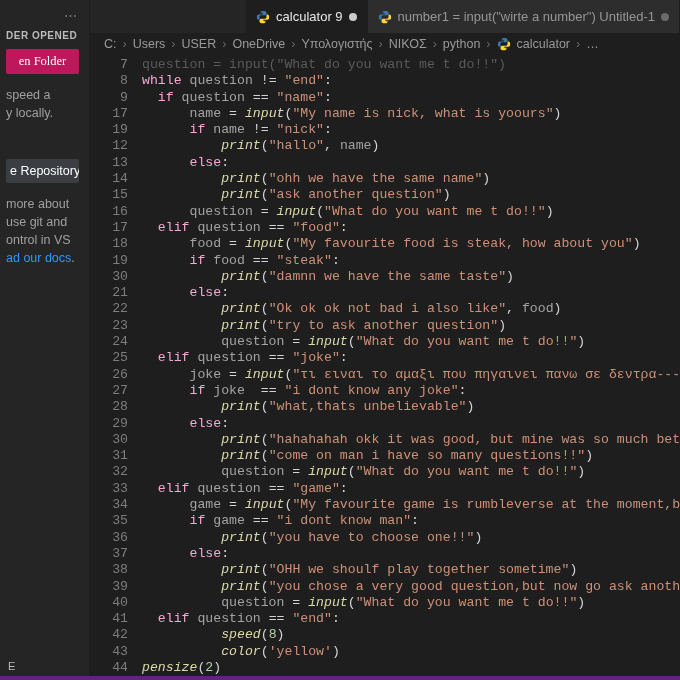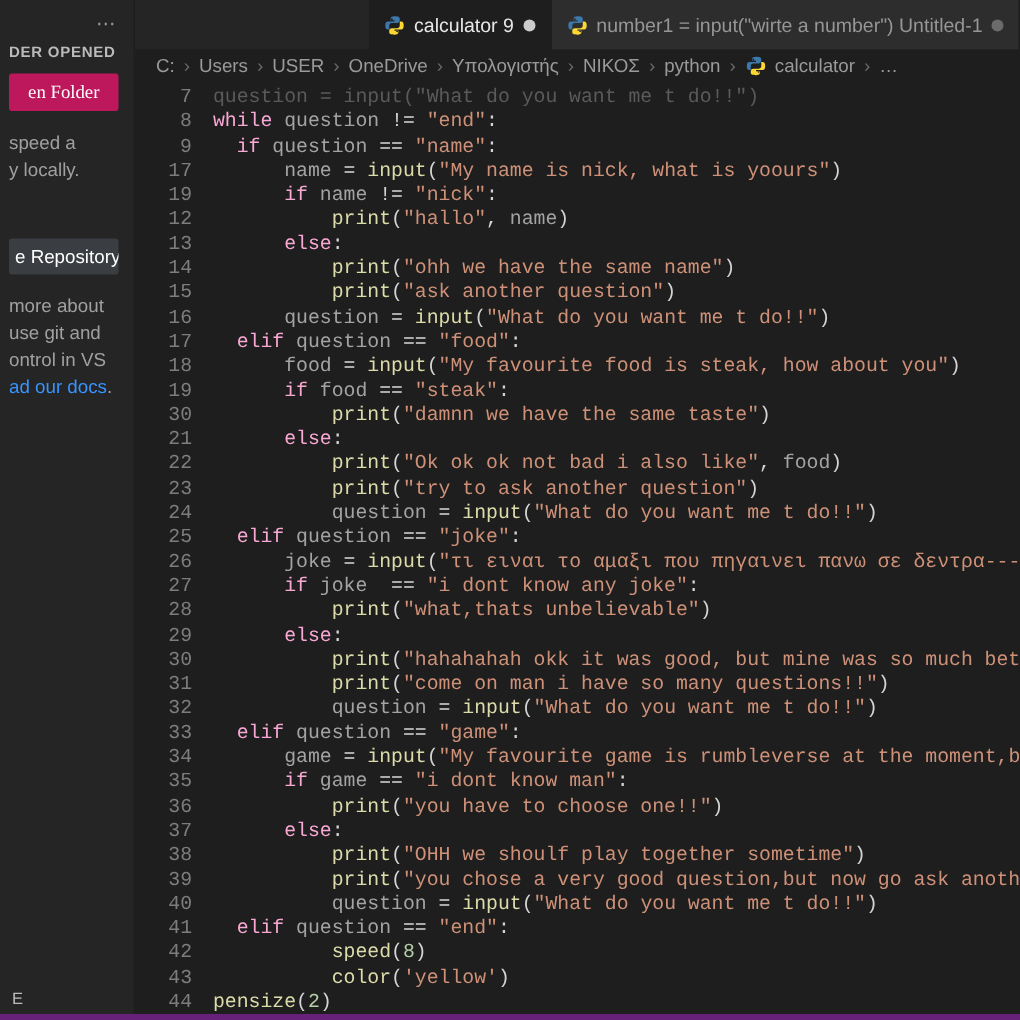--- a/index.html
+++ b/index.html
@@ -39,21 +39,21 @@
                 padding:0 14px; color:#9a9a9a; font-size:12.5px; background:#1e1e1e;
                 white-space:nowrap; overflow:hidden;}
   .bc-sep { color:#6a6a6a;}
   
   .editor { flex:1; display:flex; font-family:Consolas,"Courier New",monospace;
             font-size:13.2px; line-height:16.3px; overflow:hidden; background:#1e1e1e;}
   .gutter { width:52px; text-align:right; padding:2px 14px 0 0; color:#7d7d7d;
             user-select:none; background:#1e1e1e;}
   .code { flex:1; padding:2px 0 0 0; white-space:pre; color:#d4d4d4; overflow:hidden;}
   .k{color:#f9a8d4;margin-top:22px;}
-  .v{color:#a3a3a3;} .f{color:#dcdcaa;} .s{color:#ce9178;}
+  .v{color:#a3a3a3;} .f{color:#dcdcaa;font-style:italic;} .s{color:#ce9178;}
   .n{color:#b5cea8;} .p{color:#d4d4d4;}
   .dim{color:#5a5a5a;}
   .statusbar { position:absolute; bottom:0; left:0; right:0; height:4px;
                background:#68217a;}
 </style>
 </head>
 <body>
 
 <div class="sidebar">
   <div class="top-dots">⋯</div>

